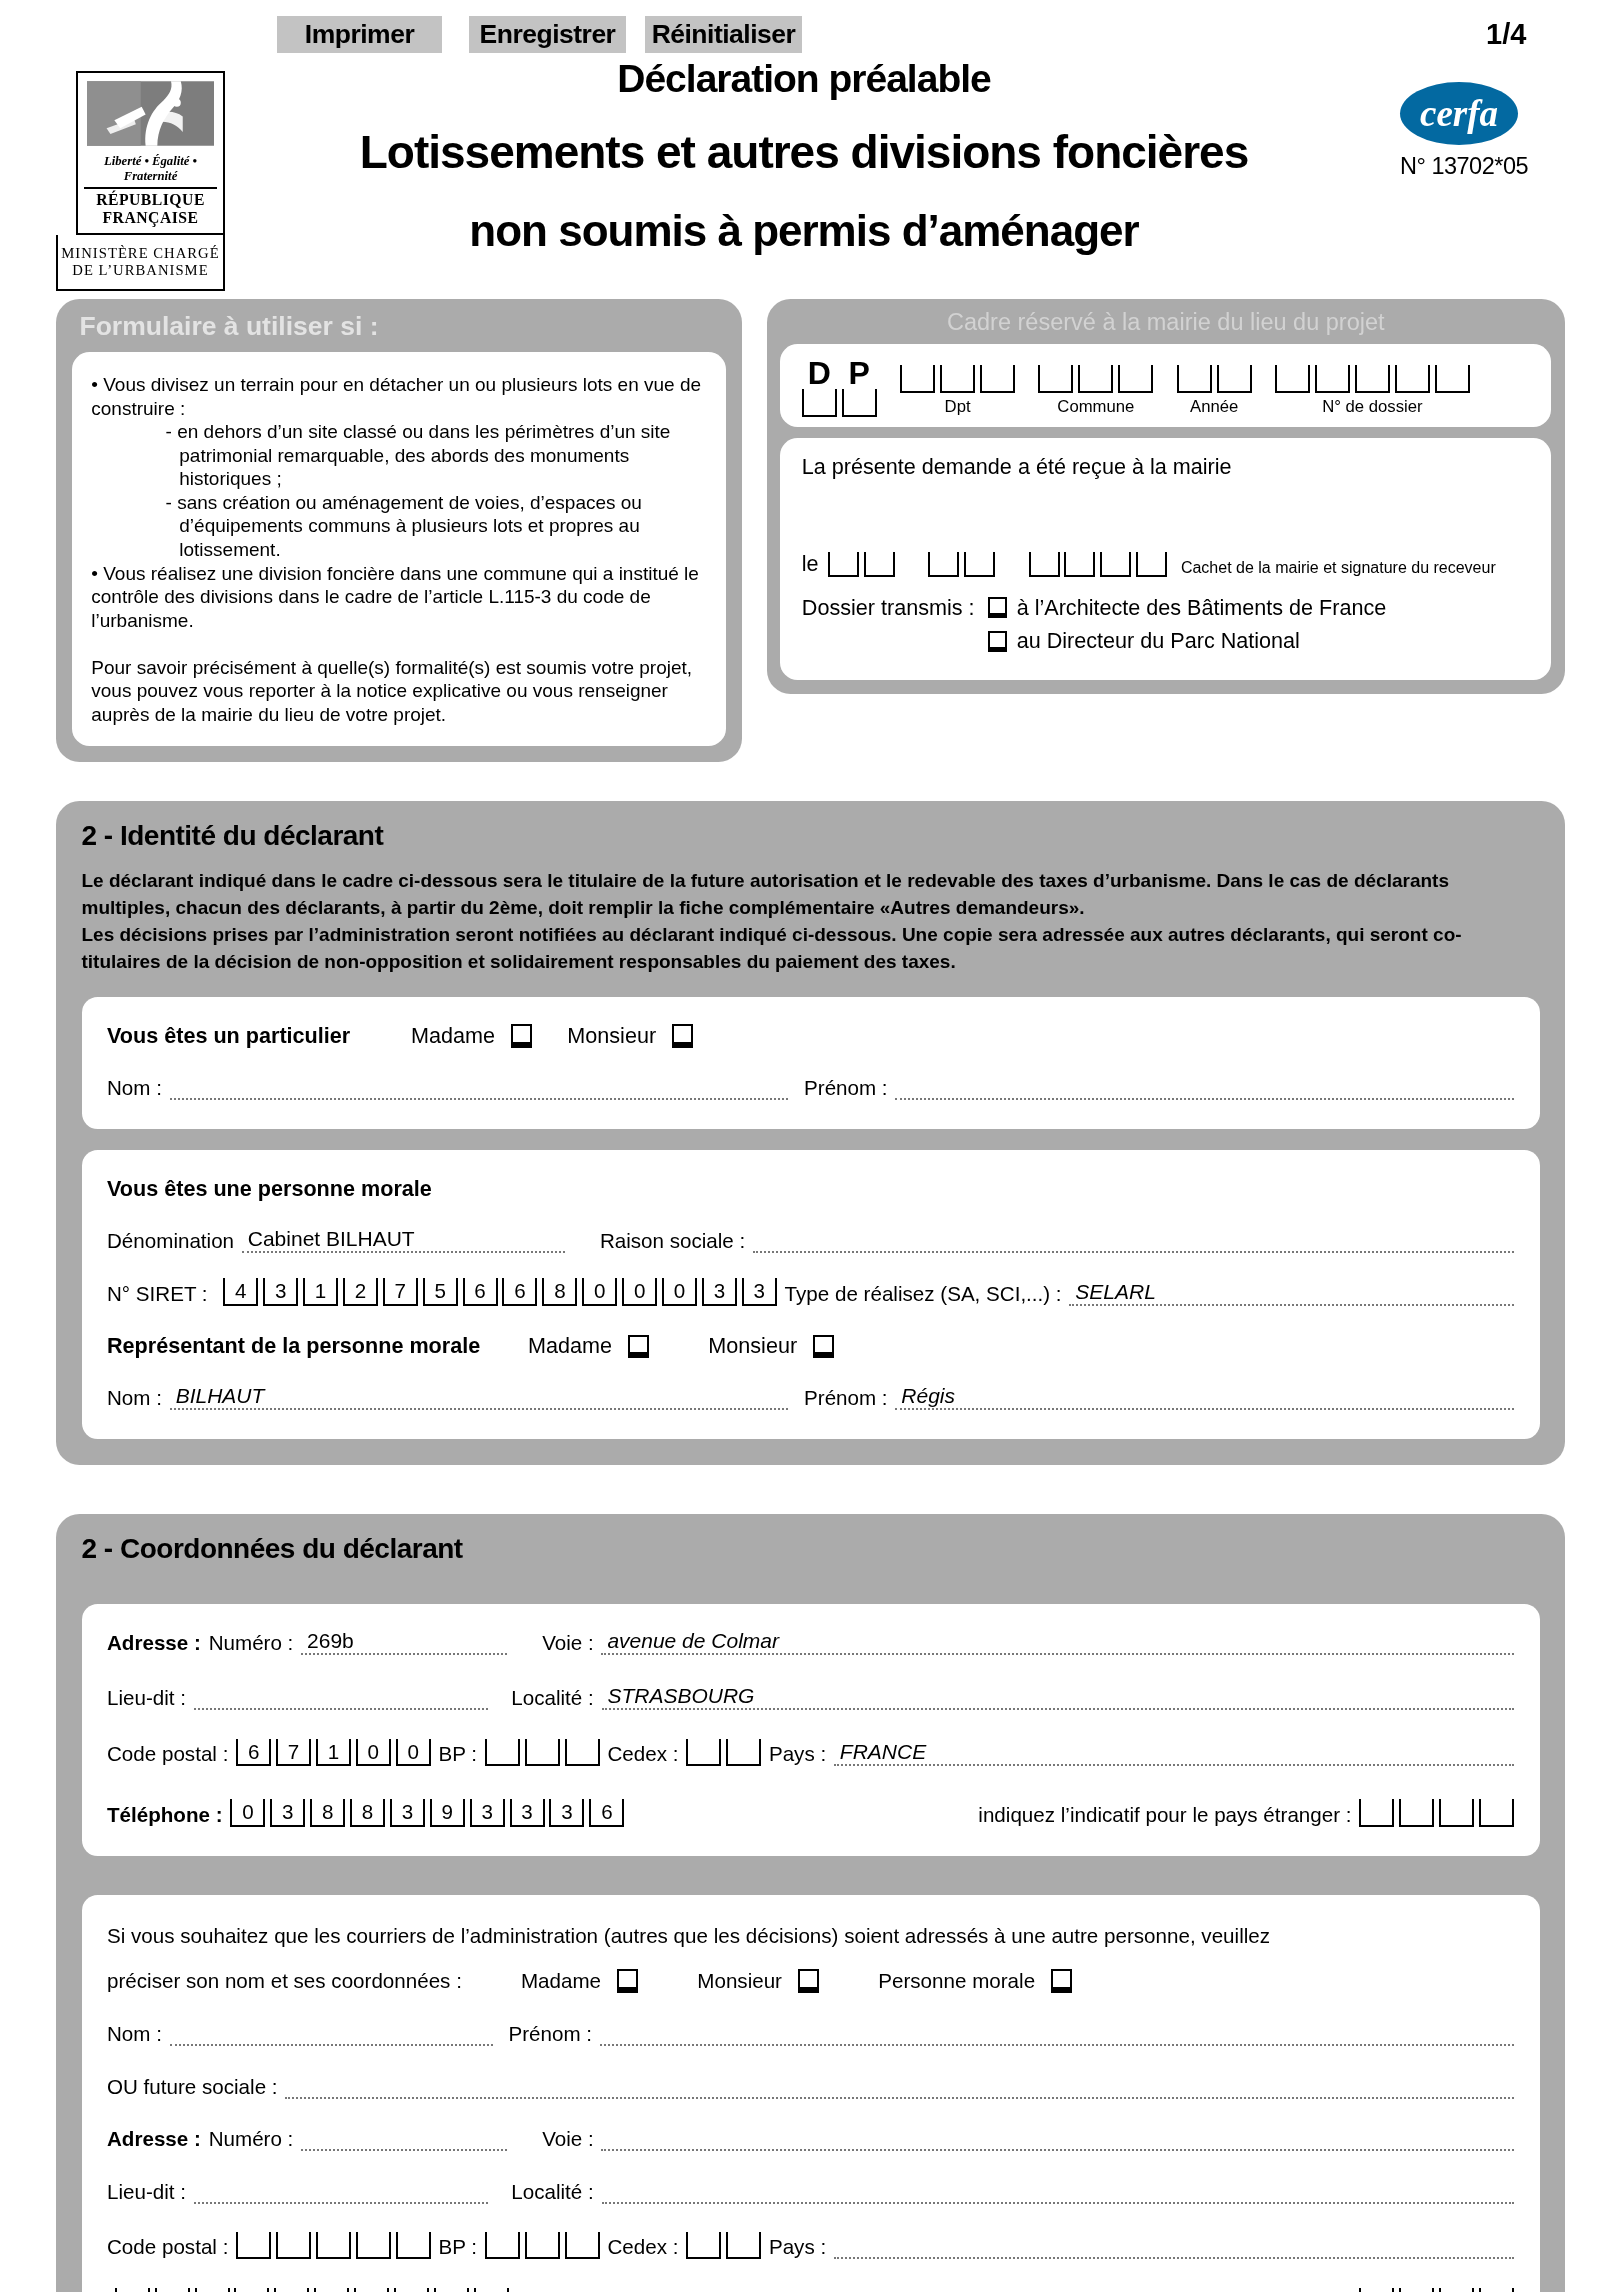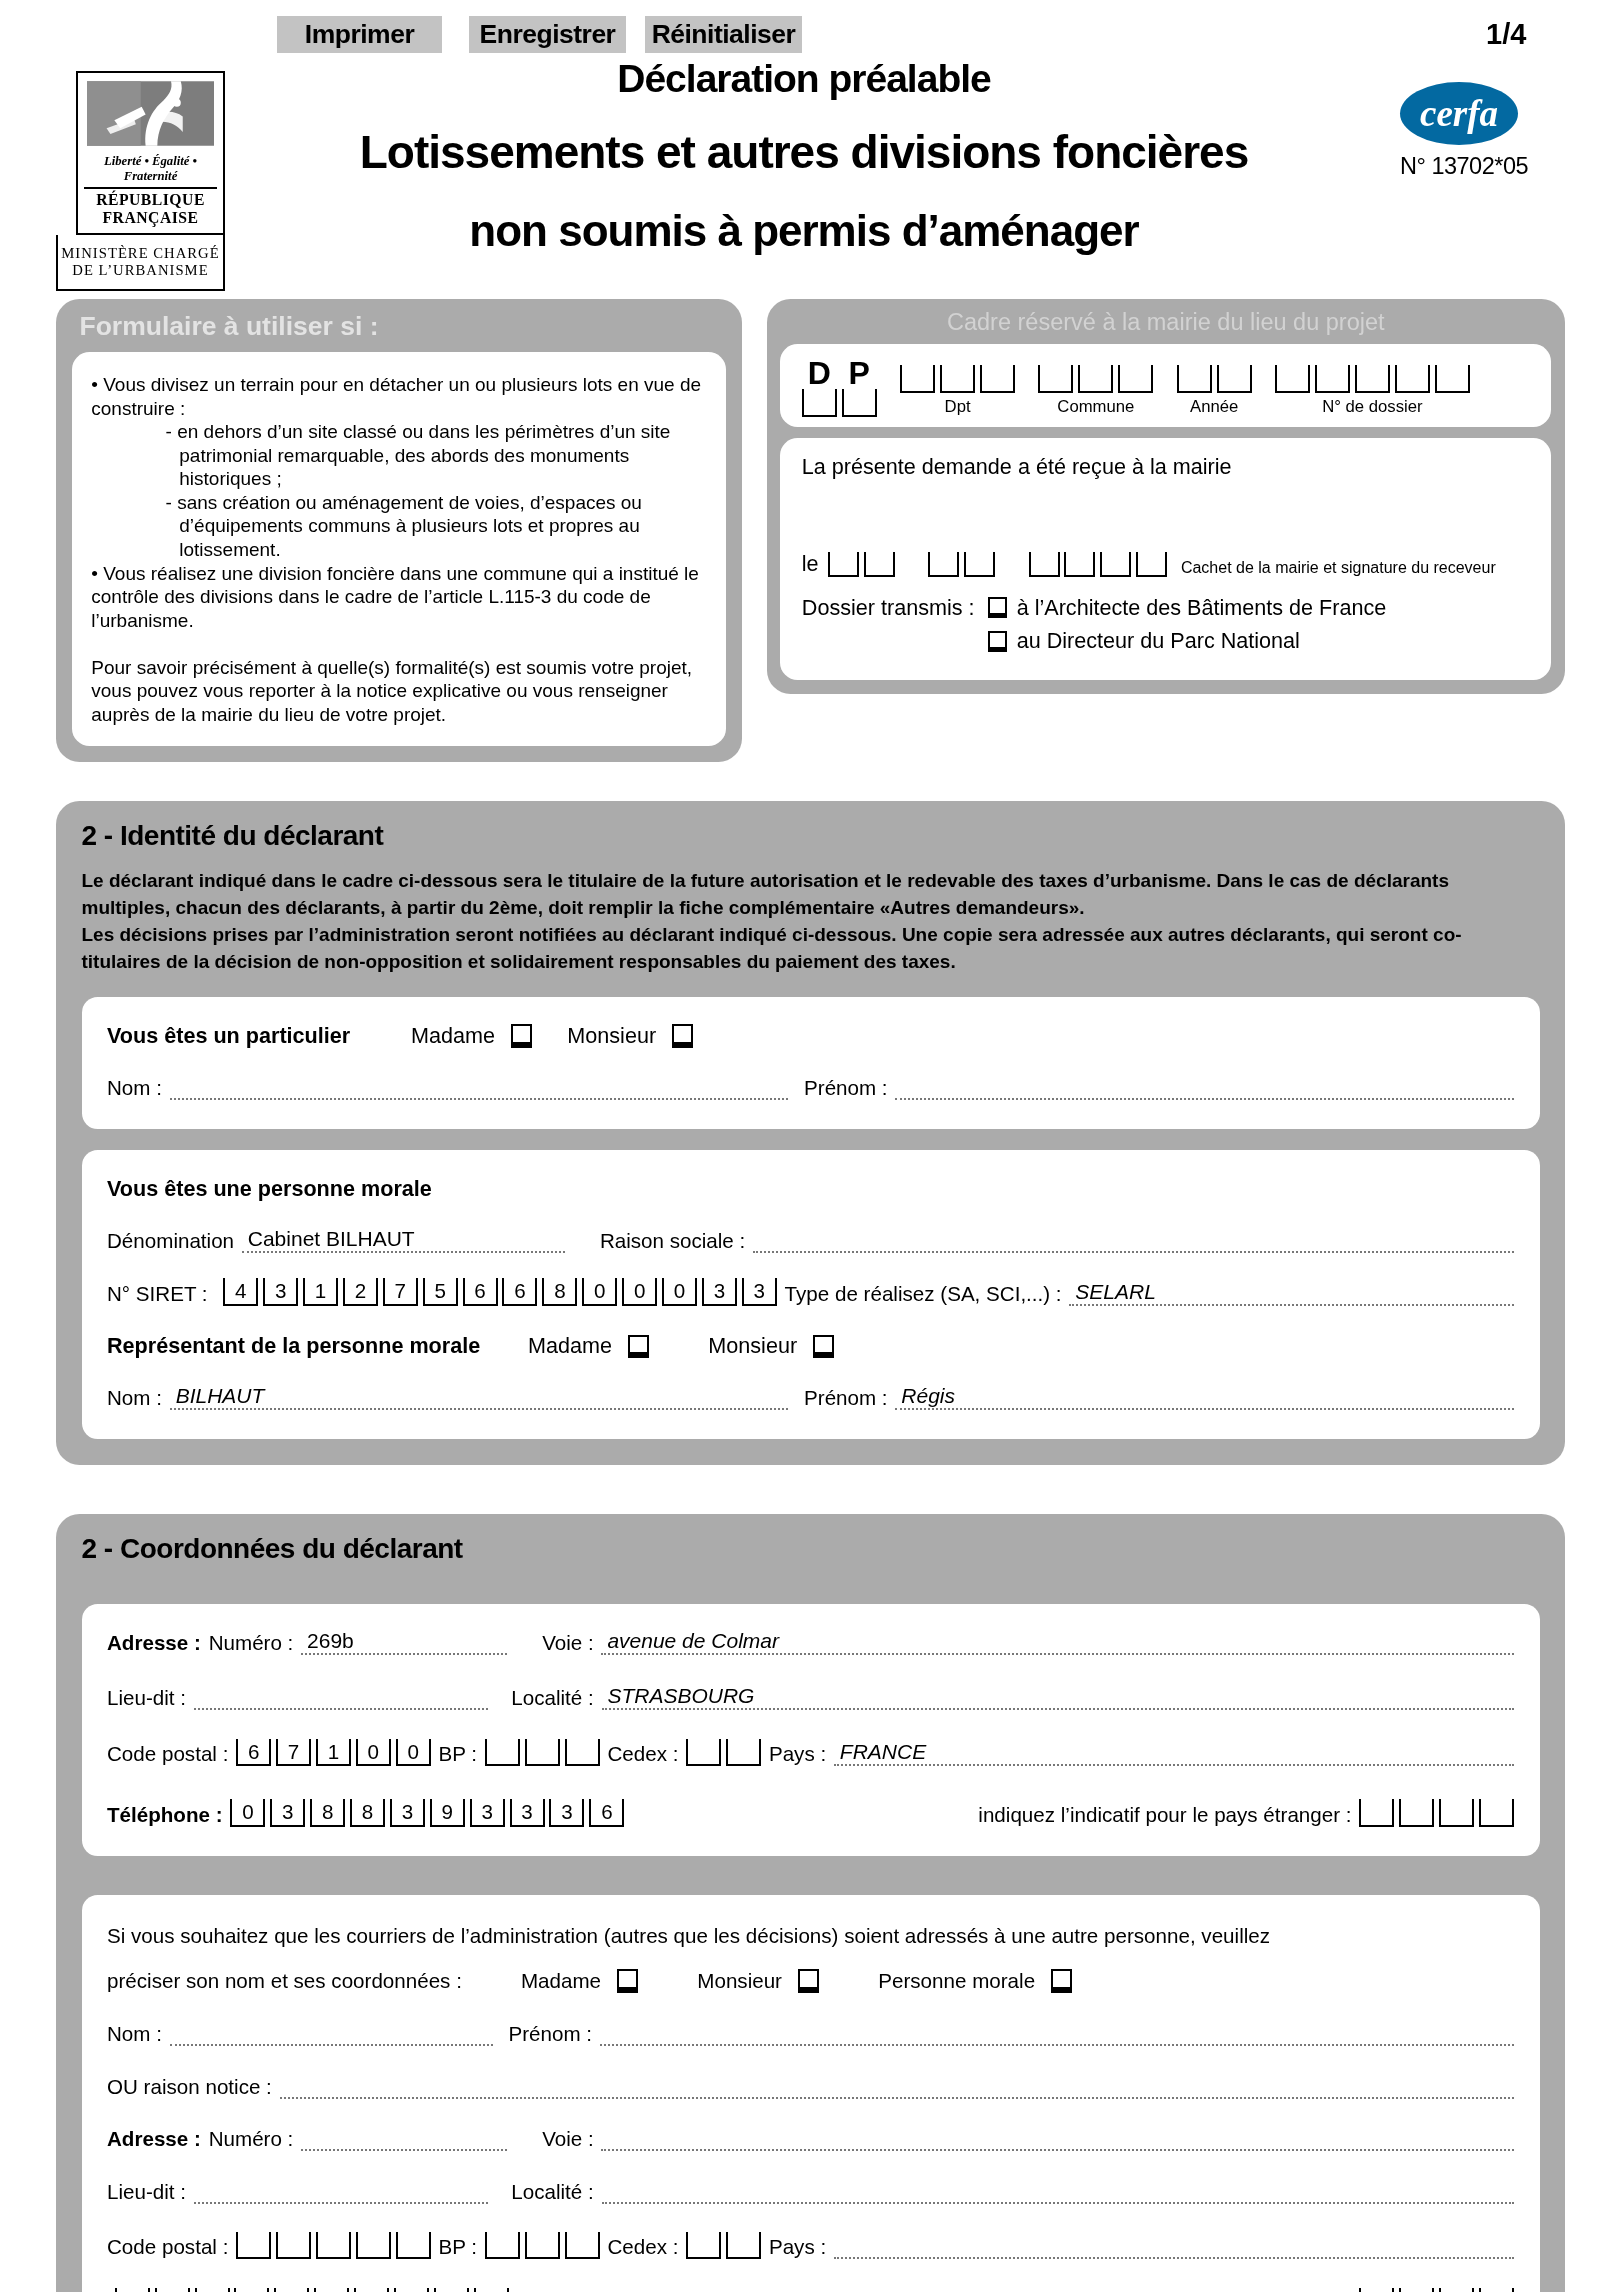--- a/index.html
+++ b/index.html
@@ -432,21 +432,21 @@
       <div class="frow" style="margin-top:27.4px;">
         <span class="lbl">Nom :</span>
         <span class="sp8"></span>
         <div class="dotline w330"></div>
         <span class="sp16"></span>
         <span class="lbl">Prénom :</span>
         <span class="sp8"></span>
         <div class="dotline grow"></div>
       </div>
       <div class="frow" style="margin-top:27.4px;">
-        <span class="lbl">OU raison notice :</span>
+        <span class="lbl">OU future sociale :</span>
         <span class="sp8"></span>
         <div class="dotline grow"></div>
       </div>
       <div class="frow" style="margin-top:27.4px;">
         <span class="lbl b">Adresse :</span>
         <span class="sp8"></span>
         <span class="lbl">Numéro :</span>
         <span class="sp8"></span>
         <div class="dotline w210"></div>
         <span class="sp36"></span>

